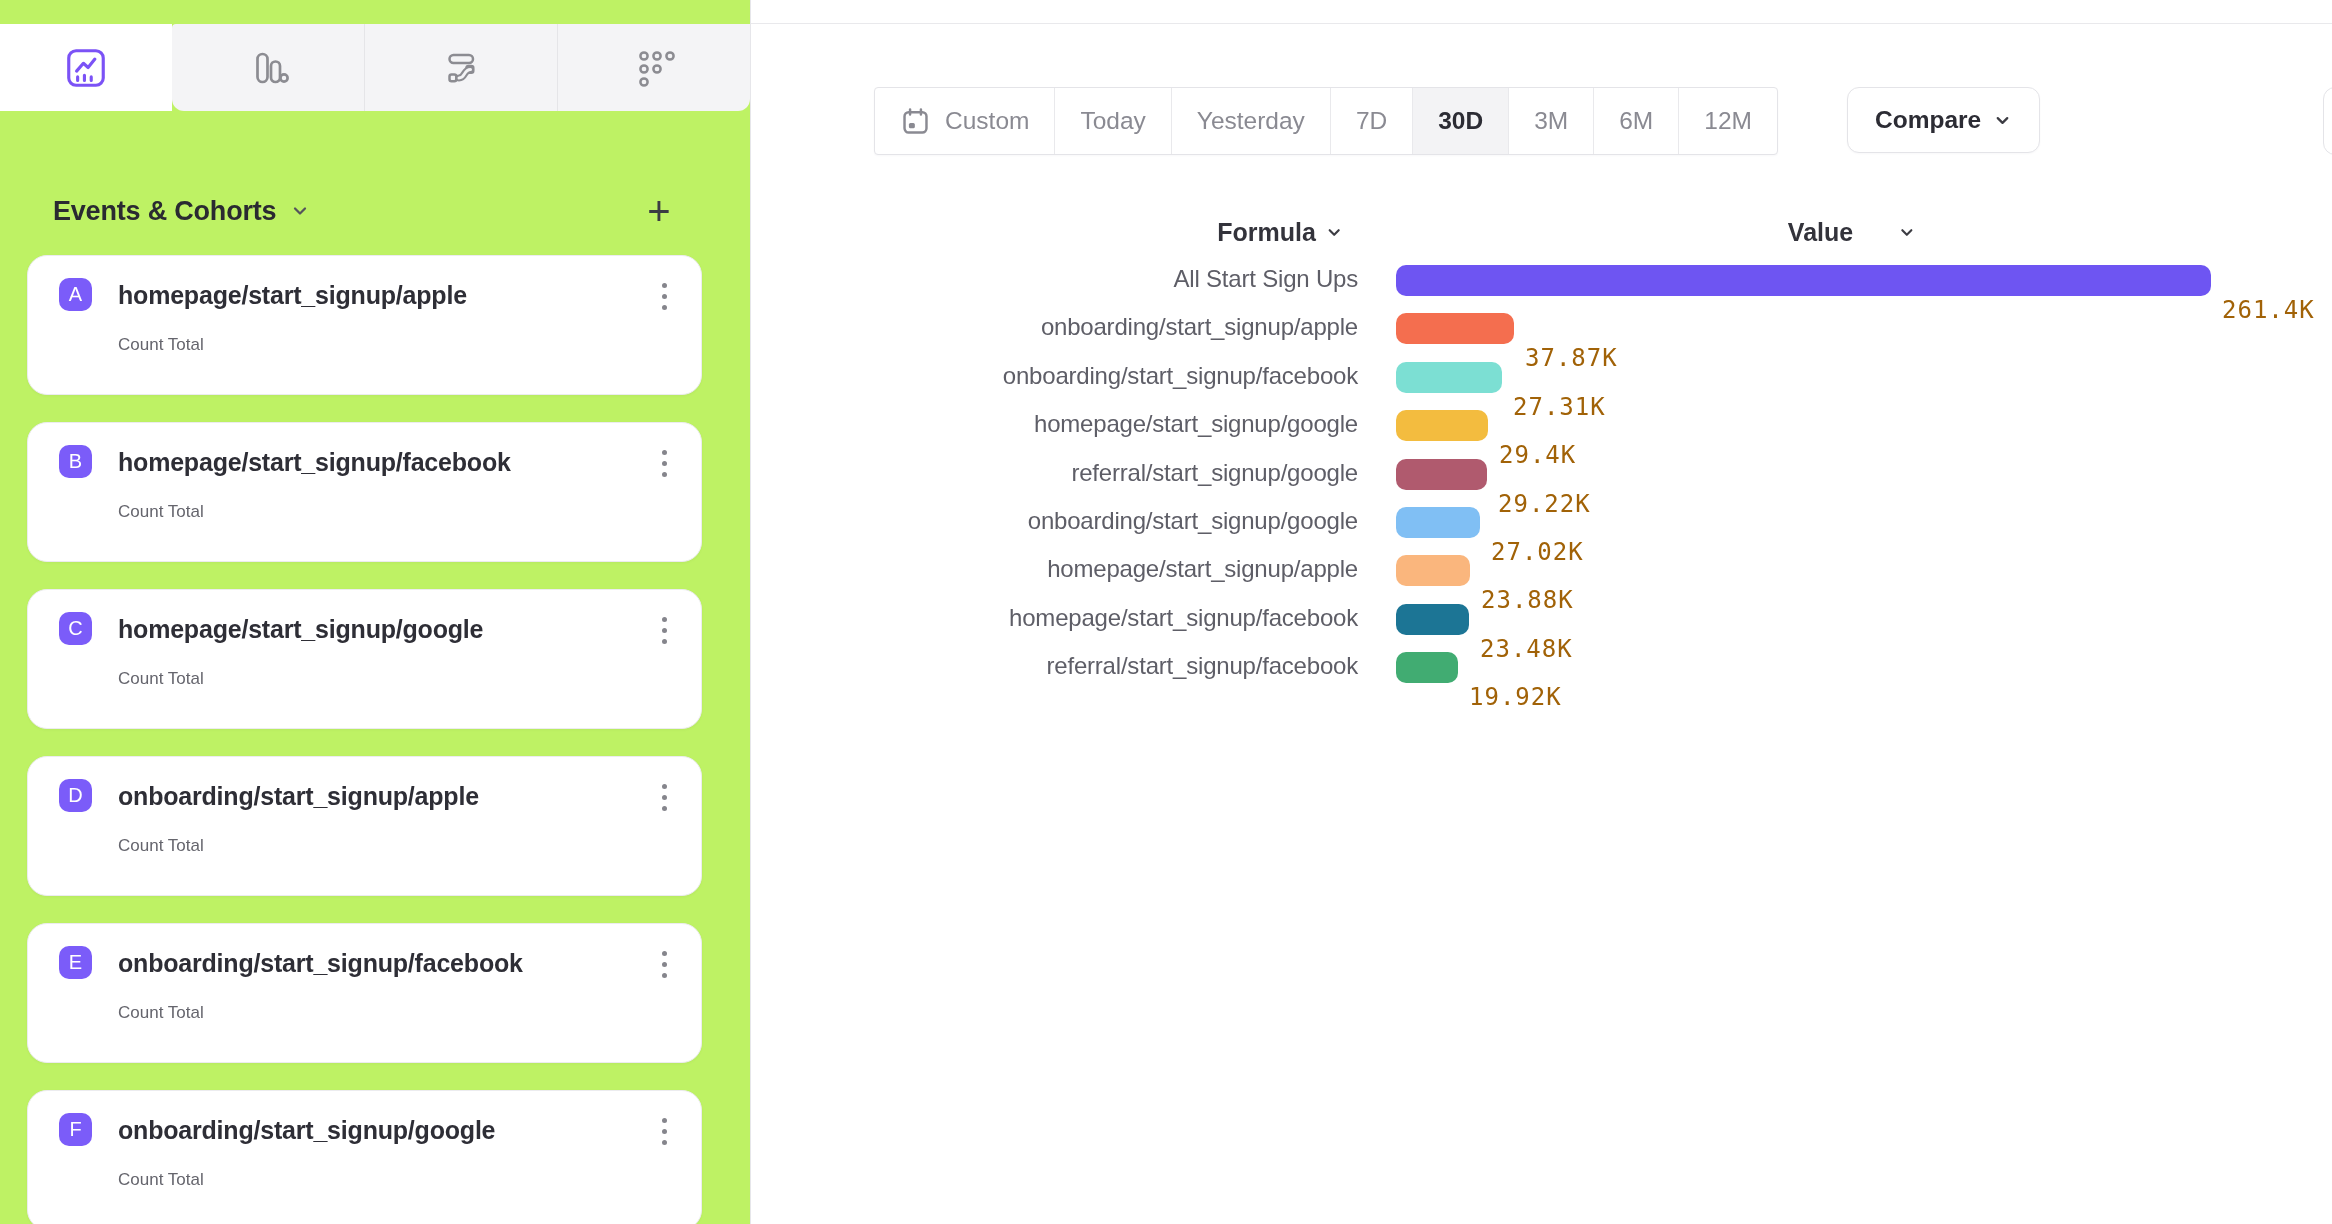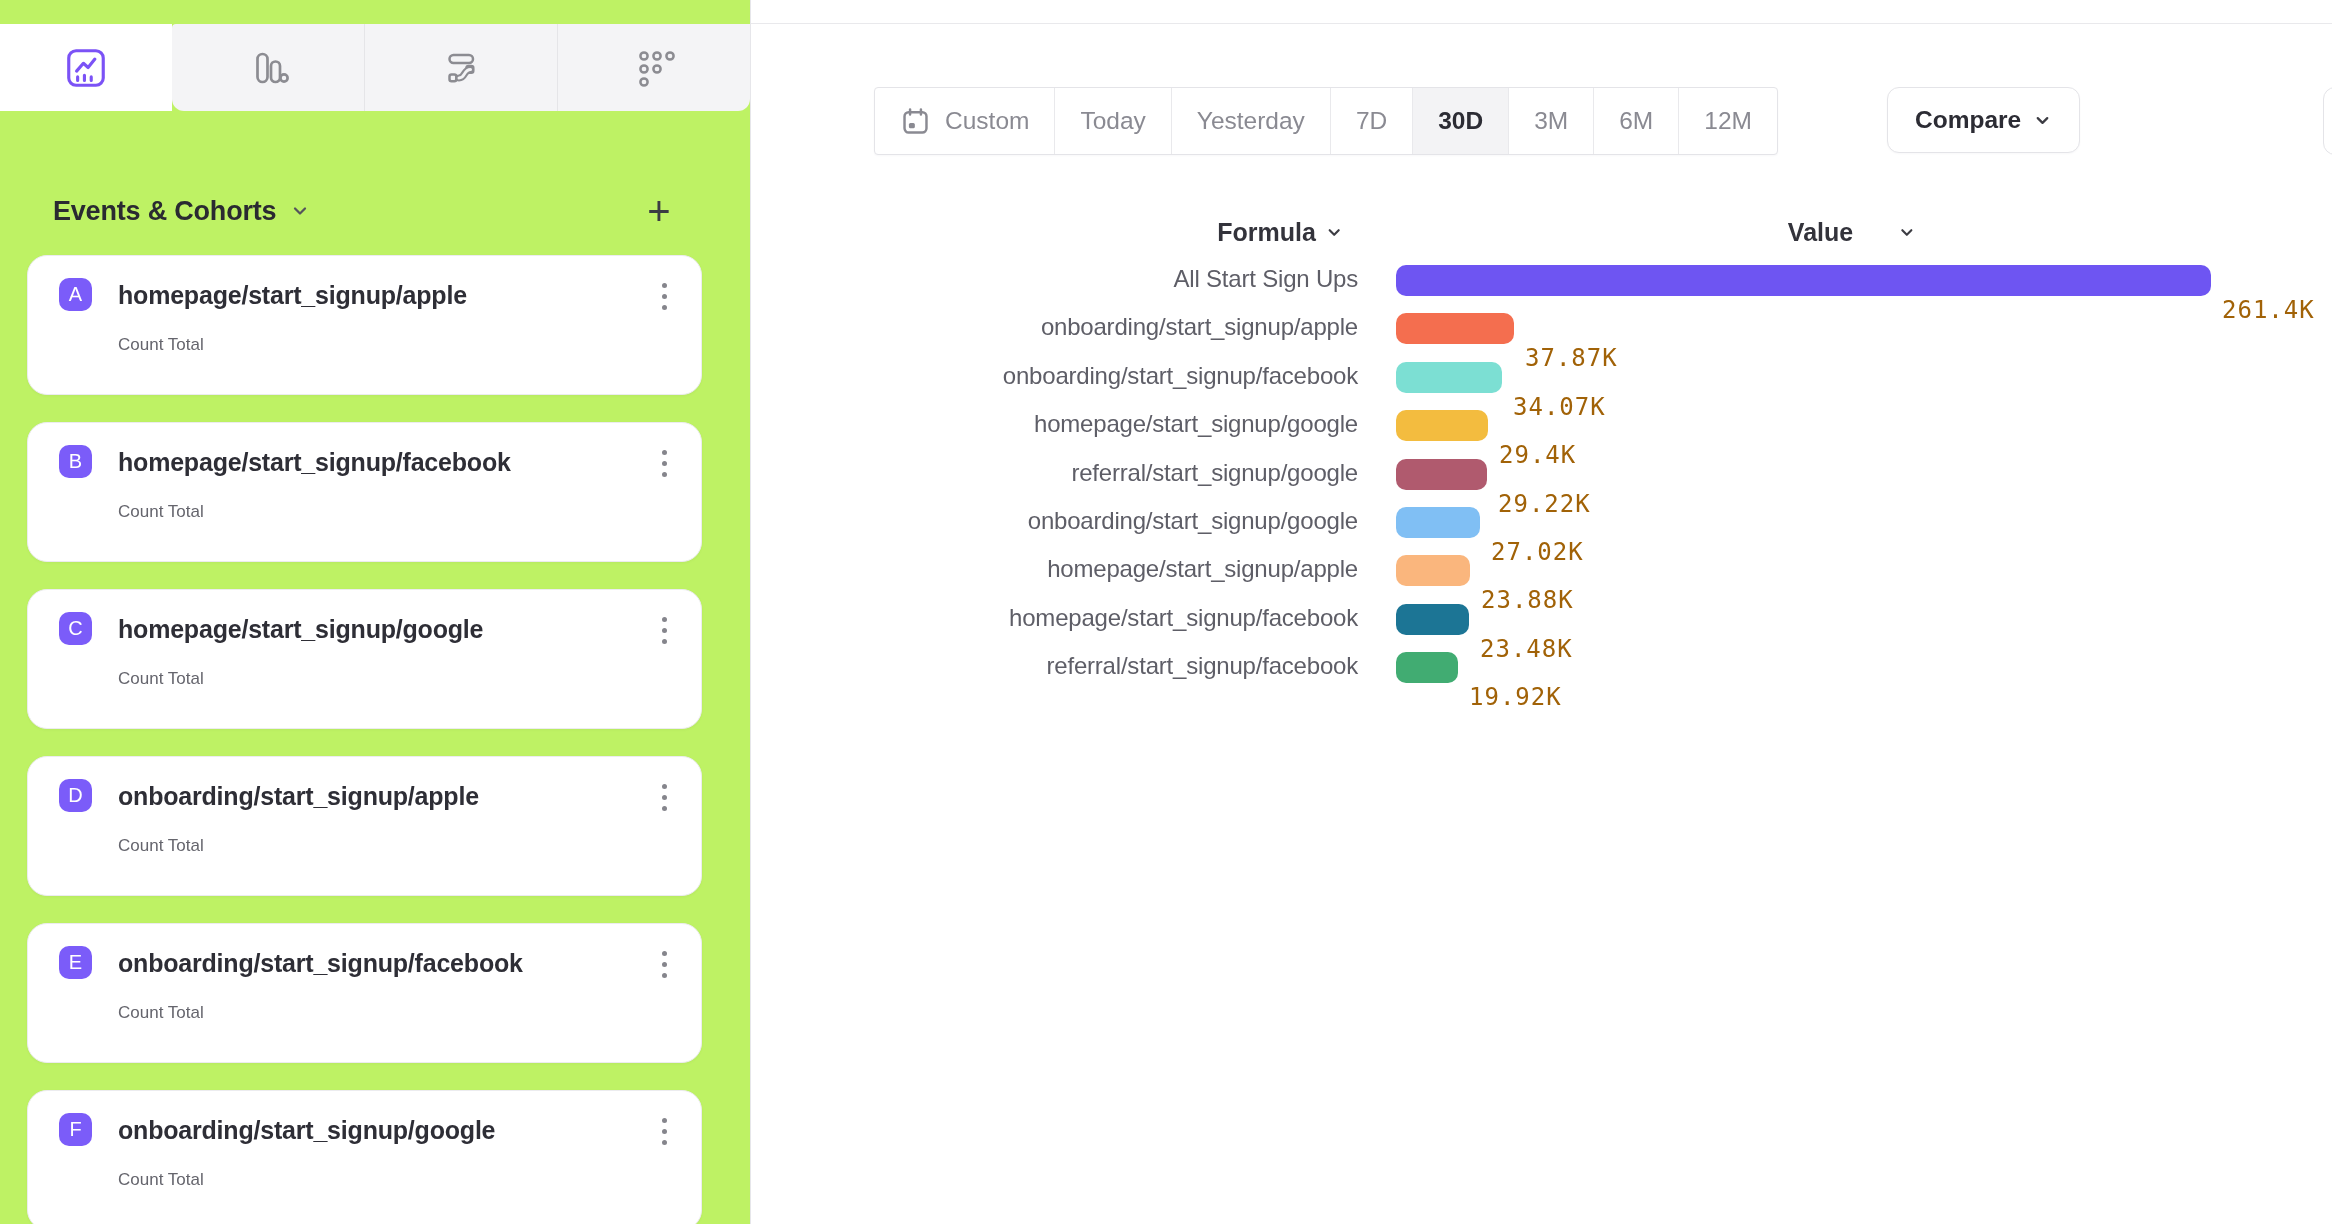--- a/index.html
+++ b/index.html
@@ -34,21 +34,21 @@
 
   
   .rangebar{position:absolute;left:874px;top:87px;height:66px;display:flex;align-items:stretch;border:1px solid #e4e4e8;
             border-radius:4px;background:#fff;box-shadow:0 1px 2px rgba(25,25,50,.03);overflow:hidden;}
   .seg{display:flex;align-items:center;justify-content:center;gap:14px;padding:0 25px;font-size:24.5px;color:#8a8a92;
        background:transparent;border:none;cursor:pointer;font-family:inherit;white-space:nowrap;}
   .seg + .seg{border-left:1px solid #e9e9ec;}
   .seg.active{background:#f3f3f5;color:#2c2c34;font-weight:700;}
   .compare-btn{position:absolute;left:1847px;top:87px;height:66px;padding:16px 27px;display:flex;align-items:center;gap:12px;
                border:1px solid #e4e4e8;border-radius:12px;background:#fff;font-size:24.5px;font-weight:700;color:#2c2c34;
-               cursor:pointer;font-family:inherit;box-shadow:0 1px 2px rgba(25,25,50,.03);margin-left:40px;}
+               cursor:pointer;font-family:inherit;box-shadow:0 1px 2px rgba(25,25,50,.03);}
   .partial-btn{position:absolute;left:2323px;top:87px;width:46px;height:66px;border:1px solid #e4e4e8;border-radius:12px;background:#fff;}
 
   
   .col-header{position:absolute;top:232px;transform:translate(-50%,-50%);display:flex;align-items:center;gap:9px;
               font-size:25px;font-weight:700;color:#33333b;cursor:pointer;}
   .col-header.formula{left:1280px;}
   .col-header.value{left:1852px;gap:45px;}
 
   .chart{position:absolute;left:900px;top:265px;width:1432px;}
   .crow{display:flex;height:48.4px;}
@@ -261,21 +261,21 @@
     <span class="cval">261.4K</span>
   </div>
       <div class="crow">
     <span class="clabel">onboarding/start_signup/apple</span>
     <span class="cbar" style="width: 118px; background: rgb(244, 110, 79);"></span>
     <span class="cval">37.87K</span>
   </div>
       <div class="crow">
     <span class="clabel">onboarding/start_signup/facebook</span>
     <span class="cbar" style="width: 106px; background: rgb(124, 223, 211);"></span>
-    <span class="cval">34.07K</span>
+    <span class="cval">27.31K</span>
   </div>
       <div class="crow">
     <span class="clabel">homepage/start_signup/google</span>
     <span class="cbar" style="width: 92px; background: rgb(243, 188, 63);"></span>
     <span class="cval">29.4K</span>
   </div>
       <div class="crow">
     <span class="clabel">referral/start_signup/google</span>
     <span class="cbar" style="width: 91px; background: rgb(176, 90, 110);"></span>
     <span class="cval">29.22K</span>

